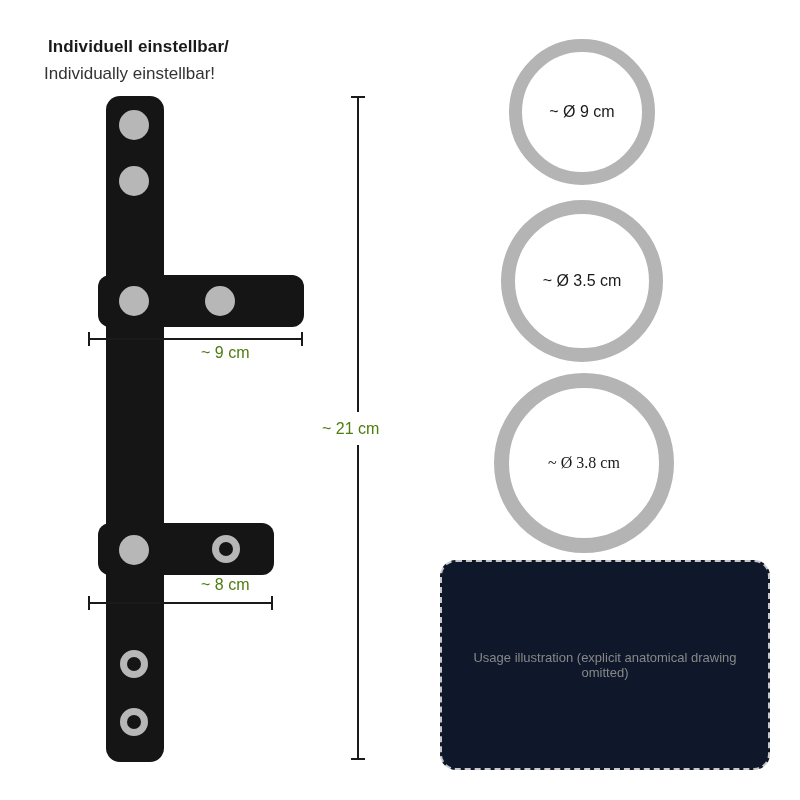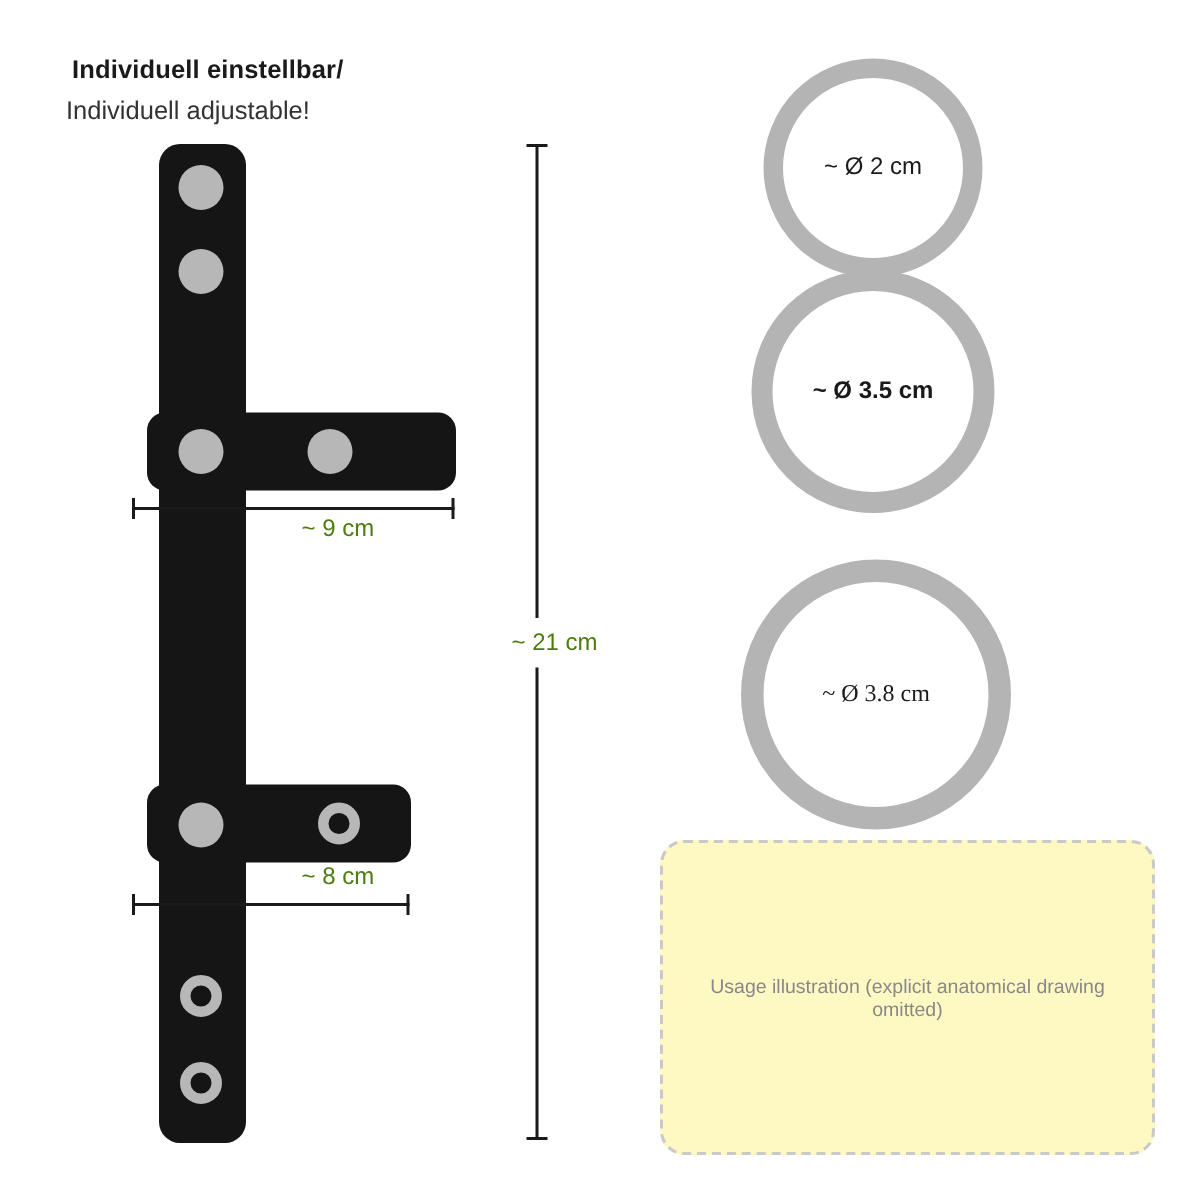--- a/index.html
+++ b/index.html
@@ -7,27 +7,27 @@
     .abs { position: absolute; }
     .title-bold { left: 48px; top: 21px; font-size: 17px; font-weight: bold; letter-spacing: 0.1px; margin-top: 16px; }
     .title-reg { left: 44px; top: 64px; font-size: 17px; color: #333; }
     .strap { background: #151515; border-radius: 14px; }
     .rivet { position: absolute; width: 30px; height: 30px; border-radius: 50%; background: #b7b7b7; }
     .grommet { position: absolute; width: 28px; height: 28px; border-radius: 50%; background: #151515; border: 7px solid #b7b7b7; box-sizing: border-box; }
     .dim-line { position: absolute; background: #1a1a1a; }
     .dim-label { position: absolute; font-size: 16px; color: #4d7c0f; white-space: nowrap; }
     .ring { position: absolute; border-radius: 50%; border-style: solid; border-color: #b4b4b4; box-sizing: border-box; display: flex; align-items: center; justify-content: center; }
     .ring span { font-size: 16px; color: #1a1a1a; }
-    .placeholder { position: absolute; left: 440px; top: 560px; width: 330px; height: 210px; border: 2px dashed #c9c9c9; border-radius: 16px; box-sizing: border-box; display: flex; align-items: center; justify-content: center; text-align: center; color: #888; font-size: 13px; padding: 10px; background: #fef9c3; }
+    .placeholder { position: absolute; left: 440px; top: 560px; width: 330px; height: 210px; border: 2px dashed #c9c9c9; border-radius: 16px; box-sizing: border-box; display: flex; align-items: center; justify-content: center; text-align: center; color: #888; font-size: 13px; padding: 10px; background: #0f172a; }
   </style>
 </head>
 <body>
 
 <div class="abs title-bold">Individuell einstellbar/</div>
-<div class="abs title-reg">Individuell adjustable!</div>
+<div class="abs title-reg">Individually einstellbar!</div>
 
 <div class="abs strap" style="left:106px; top:96px; width:58px; height:666px;"></div>
 
 <div class="abs strap" style="left:98px; top:275px; width:206px; height:52px; border-radius:12px;"></div>
 
 <div class="abs strap" style="left:98px; top:523px; width:176px; height:52px; border-radius:12px;"></div>
 
 <div class="rivet" style="left:119px; top:110px;"></div>
 <div class="rivet" style="left:119px; top:166px;"></div>
 <div class="rivet" style="left:119px; top:286px;"></div>
@@ -44,27 +44,27 @@
 <div class="dim-line" style="left:301px; top:332px; width:2px; height:14px;"></div>
 <div class="dim-label" style="left:201px; top:344px;">~ 9 cm</div>
 
 <div class="dim-line" style="left:88px; top:602px; width:185px; height:2px;"></div>
 <div class="dim-line" style="left:88px; top:596px; width:2px; height:14px;"></div>
 <div class="dim-line" style="left:271px; top:596px; width:2px; height:14px;"></div>
 <div class="dim-label" style="left:201px; top:576px;">~ 8 cm</div>
 
 <div class="dim-line" style="left:351px; top:96px; width:14px; height:2px;"></div>
 <div class="dim-line" style="left:357px; top:96px; width:2px; height:316px;"></div>
-<div class="dim-label" style="left:341px; top:420px;">~ 21 cm</div>
+<div class="dim-label" style="left:322px; top:420px;">~ 21 cm</div>
 <div class="dim-line" style="left:357px; top:445px; width:2px; height:315px;"></div>
 <div class="dim-line" style="left:351px; top:758px; width:14px; height:2px;"></div>
 
 <div class="ring" style="left:509px; top:39px; width:146px; height:146px; border-width:13px;">
-  <span>~ Ø 2 cm</span>
+  <span>~ Ø 9 cm</span>
 </div>
-<div class="ring" style="left:501px; top:180px; width:162px; height:162px; border-width:14px;font-weight:bold;">
+<div class="ring" style="left:501px; top:200px; width:162px; height:162px; border-width:14px;">
   <span>~ Ø 3.5 cm</span>
 </div>
 <div class="ring" style="left:494px; top:373px; width:180px; height:180px; border-width:15px;font-family:Liberation Serif, serif;">
   <span>~ Ø 3.8 cm</span>
 </div>
 
 <div class="placeholder">Usage illustration (explicit anatomical drawing omitted)</div>
 
 </body></html>

